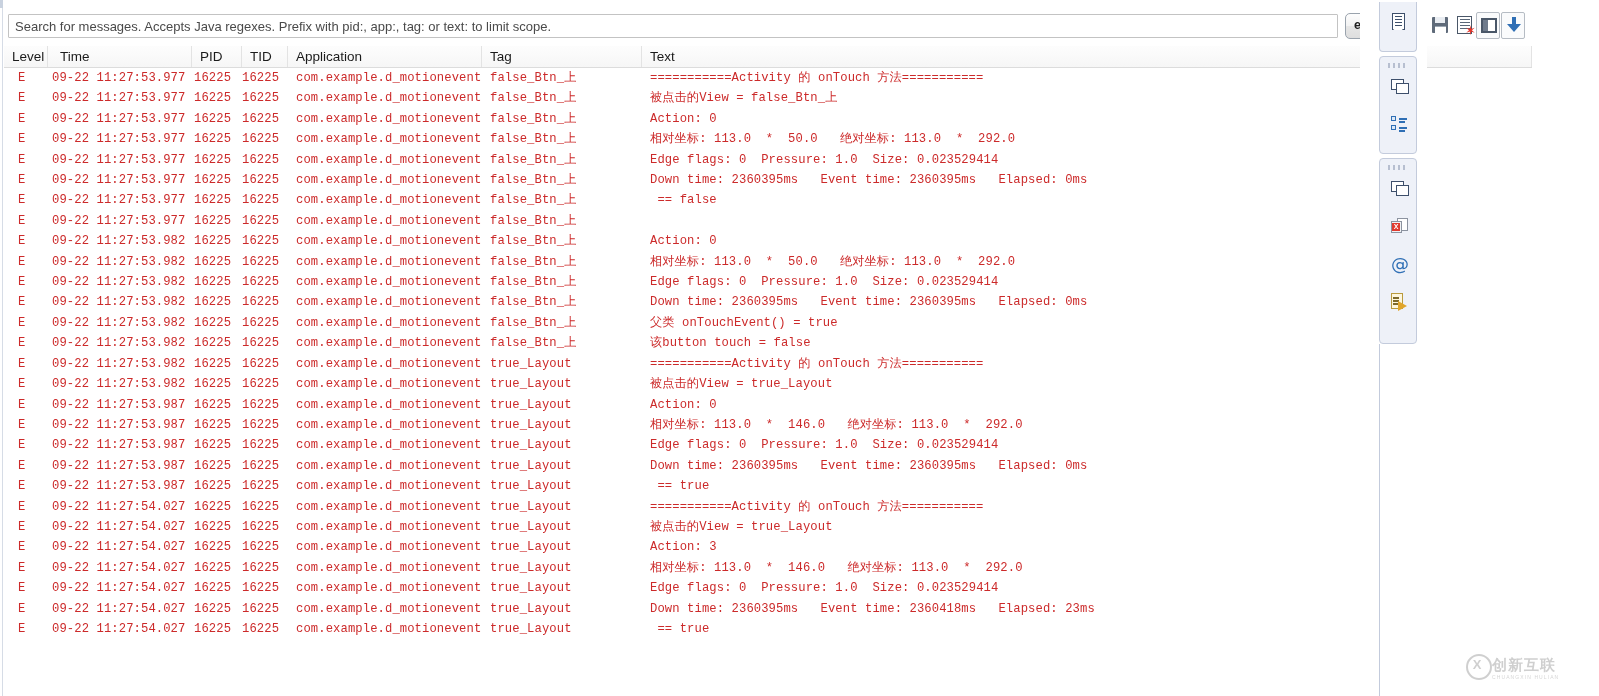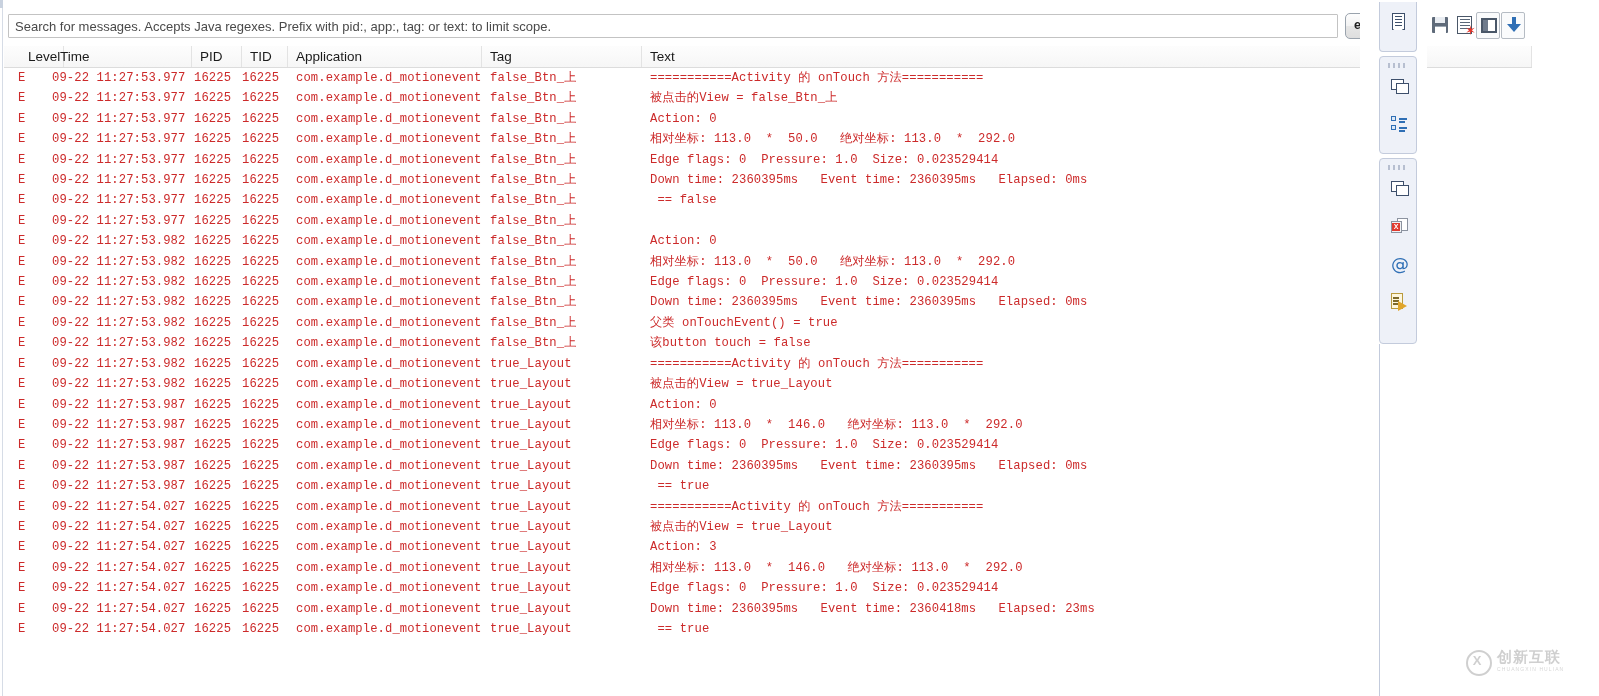--- a/index.html
+++ b/index.html
@@ -402,22 +402,21 @@
     width: 6px; height: 1.5px; background: #7e6a2a;
     box-shadow: 0 3px 0 #7e6a2a, 0 6px 0 #7e6a2a;
   }
 
   
   .watermark {
     position: absolute;
     left: 1466px; top: 650px;
     width: 120px; height: 30px;
     display: flex;
-    align-items: flex-start;
-    gap: 5px;
+    align-items: flex-end;
     opacity: 0.42;
     pointer-events: none;
   }
   .wm-mark {
     width: 22px; height: 22px;
     border: 2px solid #8f8f8f;
     border-radius: 50%;
     position: relative;
     flex: 0 0 auto;
   }
@@ -479,21 +478,21 @@
     <div class="tb-btn framed" style="left:1497px;">
       <span class="ico-down">
         <span class="shaft"></span>
         <span class="head"></span>
       </span>
     </div>
   </div>
 
   <div class="table-wrap">
     <div class="thead" id="thead">
-        <div class="th" style="left: 16px; width: 44px;">Level</div>
+        <div class="th" style="left: 0; width: 44px;">Level</div>
         <div class="th" style="left: 48px; width: 140px;">Time</div>
         <div class="th" style="left: 188px; width: 50px;">PID</div>
         <div class="th" style="left: 238px; width: 46px;">TID</div>
         <div class="th" style="left: 284px; width: 194px;">Application</div>
         <div class="th" style="left: 478px; width: 160px;">Tag</div>
         <div class="th" style="left: 638px; width: 890px;">Text</div>
       </div>
     <div class="tbody" id="tbody">
         <div class="row">
           <div class="cell c-level">E</div>

